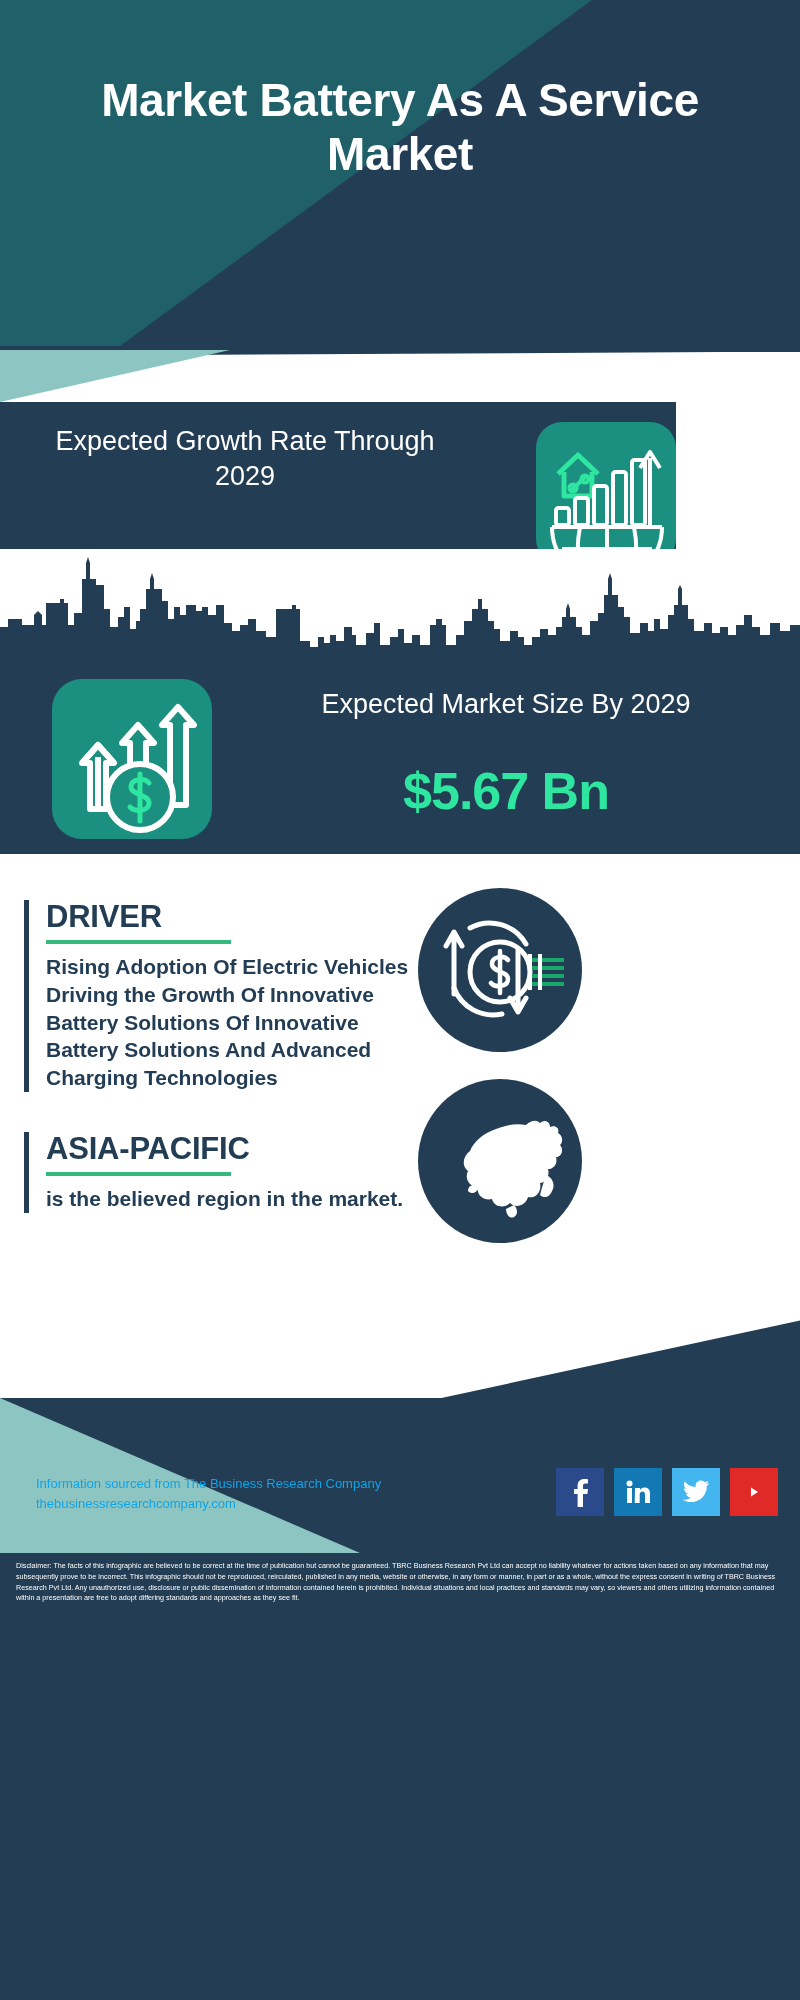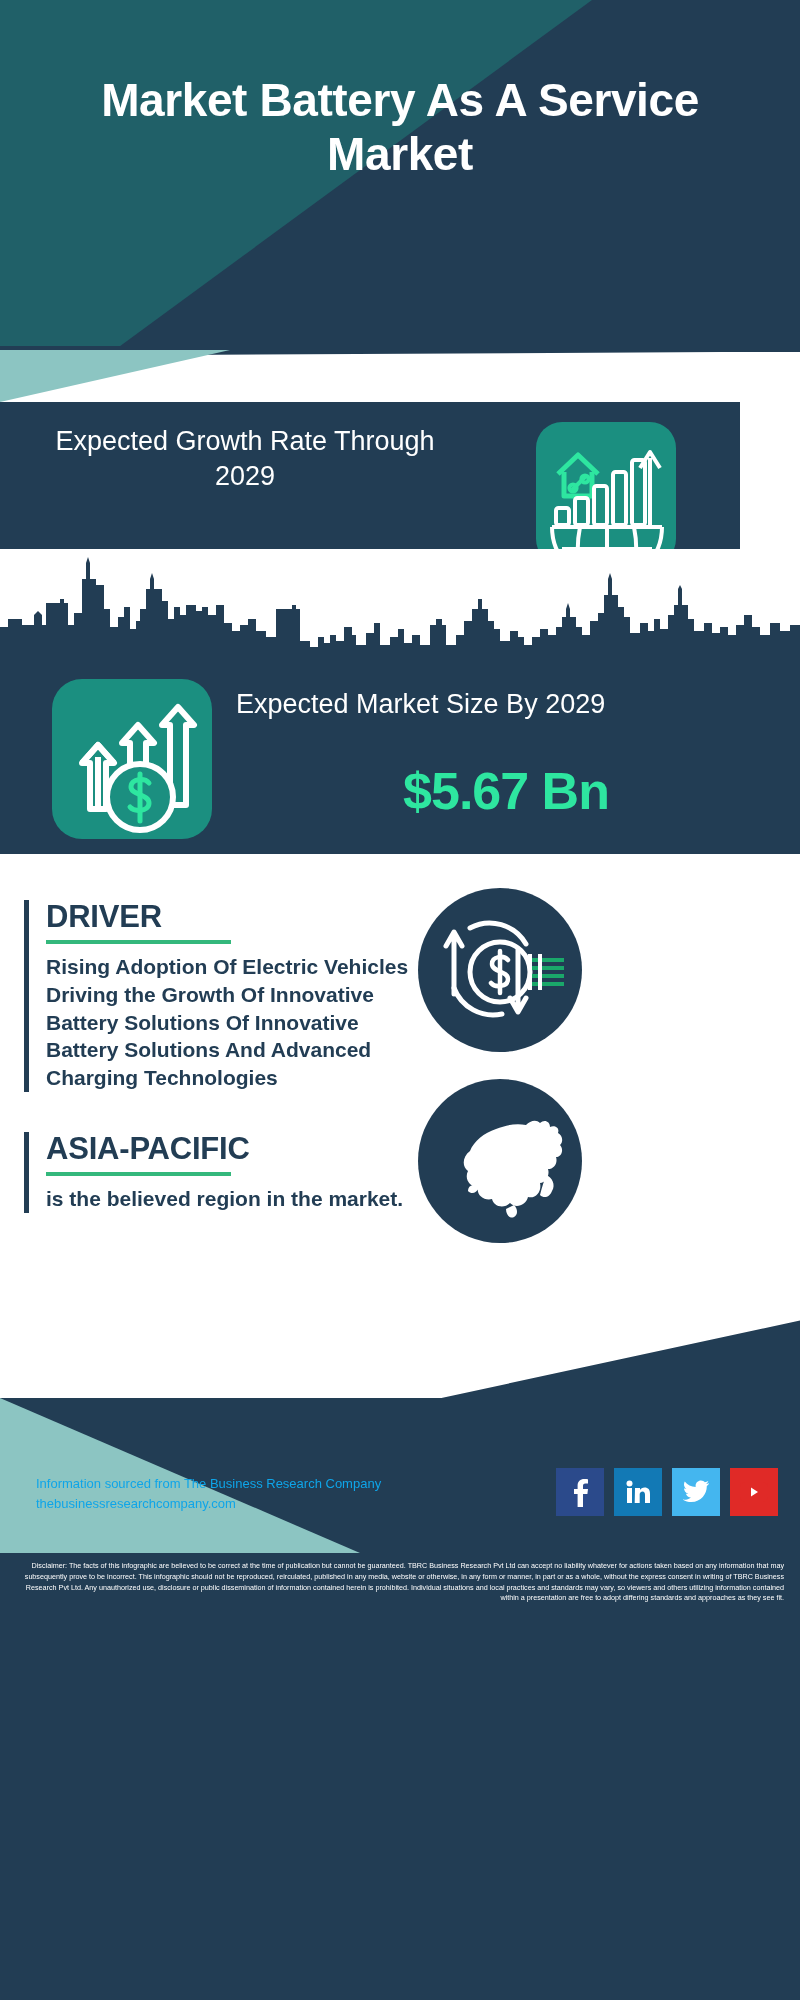--- a/index.html
+++ b/index.html
@@ -40,21 +40,21 @@
     clip-path: polygon(0 0, 100% 0, 0 100%);
   }
   .header-underband {
     position:absolute; left:0; top:346px; width:800px; height:10px;
     background:#223d54;
     clip-path: polygon(0 0, 100% 0, 100% 55%, 0 100%);
   }
 
   
   .growth {
-    position:absolute; left:0; top:402px; width:740px; height:147px;
+    position:absolute; left:0; top:402px; width:676px; height:147px;
     background:#223d54;
   }
   .growth-label {
     position:absolute; left:30px; top:22px; width:430px;
     text-align:center;
     color:#ffffff;
     font-size:27px;
     line-height:1.28;
     font-weight:normal;
   }
@@ -86,21 +86,21 @@
   }
   .size-icon-box {
     position:absolute; left:52px; top:130px;
     width:160px; height:160px;
     background:#1b8f80;
     border-radius:30px;
     z-index:5;
   }
   .size-label {
     position:absolute; left:236px; top:138px; width:540px;
-    text-align:left;
+    text-align:center;
     color:#ffffff;
     font-size:27px;
     line-height:1.28;
   }
   .size-value {
     position:absolute; left:236px; top:212px; width:540px;
     text-align:center;
     color:#2ee6a0;
     font-size:52px;
     font-weight:bold;
@@ -188,21 +188,21 @@
   
   .disclaimer {
     position:absolute; left:0; top:1553px; width:800px; height:447px;
     background:#223d54;
     padding:8px 16px 0 16px;
   }
   .disclaimer p {
     color:#ffffff;
     font-size:7.2px;
     line-height:1.5;
-    text-align:right;
+    text-align:left;
   }
 </style>
 </head>
 <body>
 
 <div class="header">
   <div class="diag"></div>
   <div class="header-title">Market Battery As A Service Market</div>
 </div>
 <div class="header-underband"></div>

